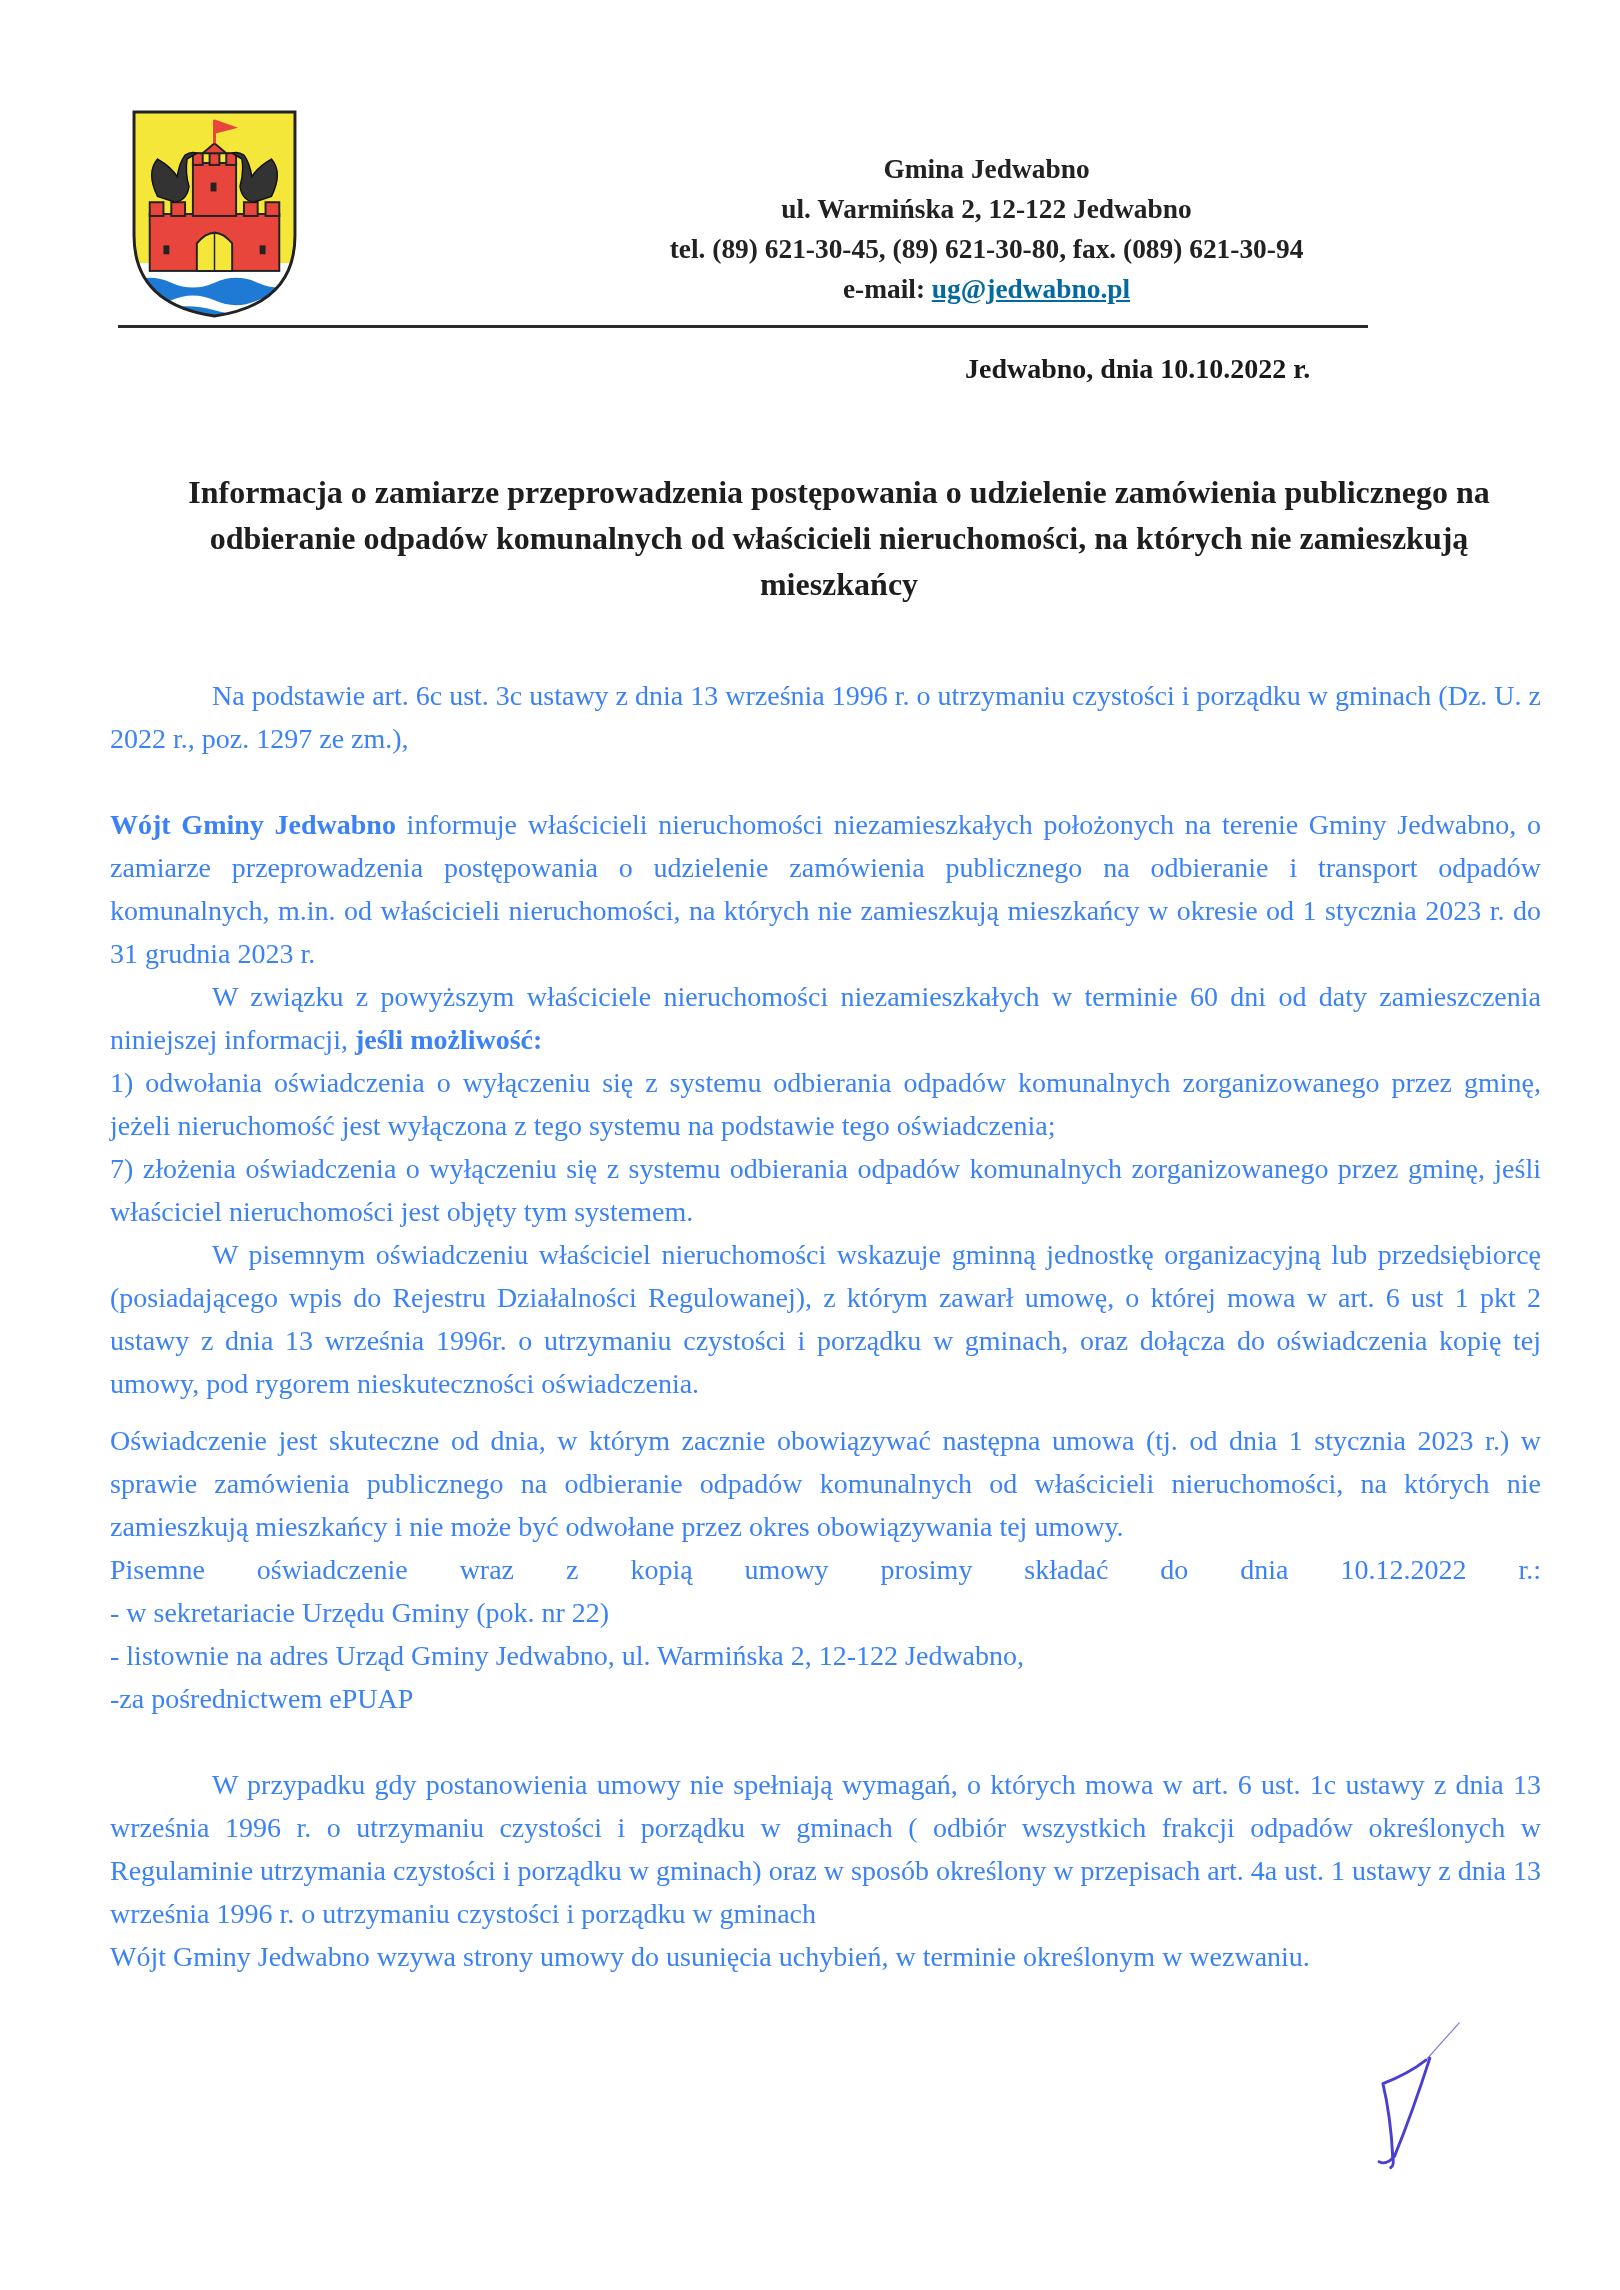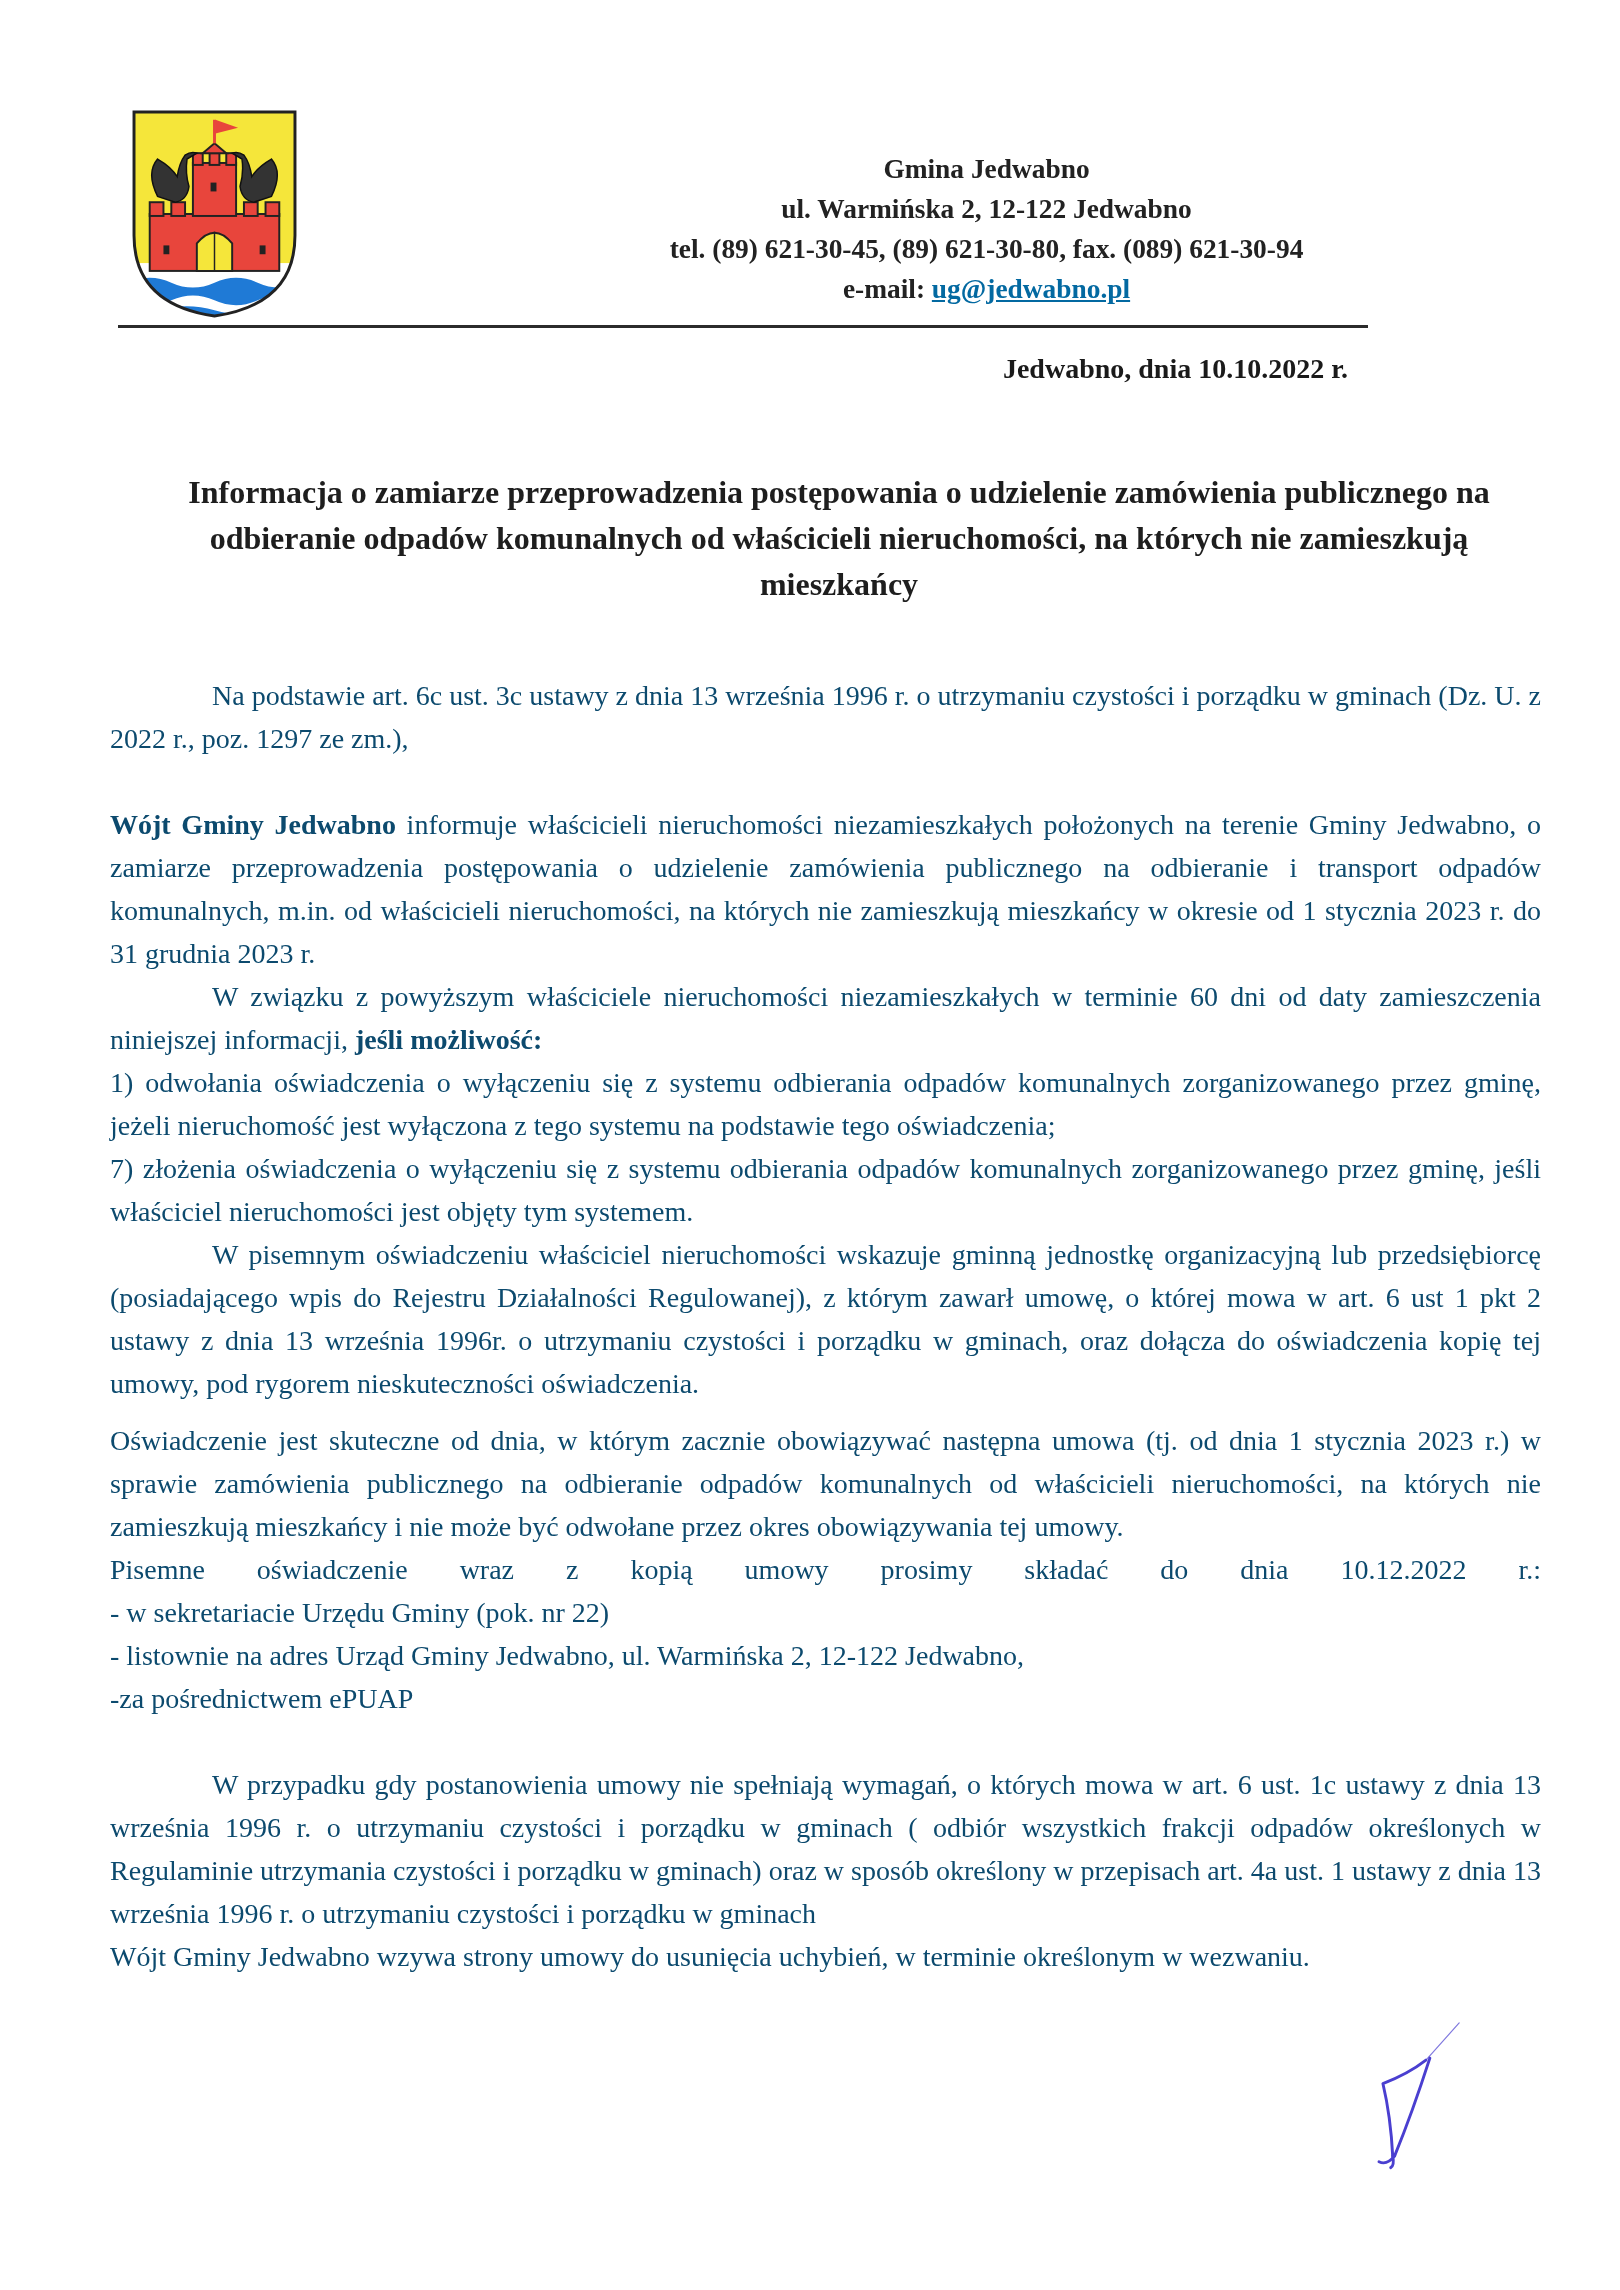--- a/index.html
+++ b/index.html
@@ -14,35 +14,35 @@
   .crest { position: absolute; left: 112px; top: 108px; width: 173px; height: 212px; }
   .letterhead {
     position: absolute; left: 588px; top: 149px; width: 765px;
     text-align: center; font-weight: bold; font-size: 27.4px; line-height: 40px;
     color: #222;
   }
   .letterhead .line { display: block; }
   .letterhead .email-link { text-decoration: underline; color: #0369a1; }
   .rule { position: absolute; left: 102px; top: 325px; width: 1250px; height: 2.9px; background: #2b2b2b; }
   .date {
-    position: absolute; left: 949px; top: 349px; width: 421px; text-align: center;
+    position: absolute; left: 949px; top: 349px; width: 421px; text-align: left;
     font-weight: bold; font-size: 28px; line-height: 39px;
   }
 
   
   .title {
     position: absolute; left: 127px; top: 469px; width: 1392px;
     text-align: center; font-weight: bold; font-size: 32px; line-height: 46px;
     color: #1e1e1e;
   }
 
   
   .body {
     position: absolute; left: 94px; top: 674px; width: 1431px;
-    font-size: 28px; line-height: 43px; text-align: justify; color: #0c4a6e;
+    font-size: 28px; line-height: 43px; text-align: justify; color: #3b82f6;
   }
   .body p { margin: 0; }
   .indent { text-indent: 102px; }
   .gap-1 { margin-top: 43px !important; }
   .gap-half { margin-top: 13.7px !important; }
   .gap-2 { margin-top: 43px !important; }
   .bold { font-weight: bold; }
   .bold-par { font-weight: normal; }
   .justify-last { text-align-last: justify; }
 

